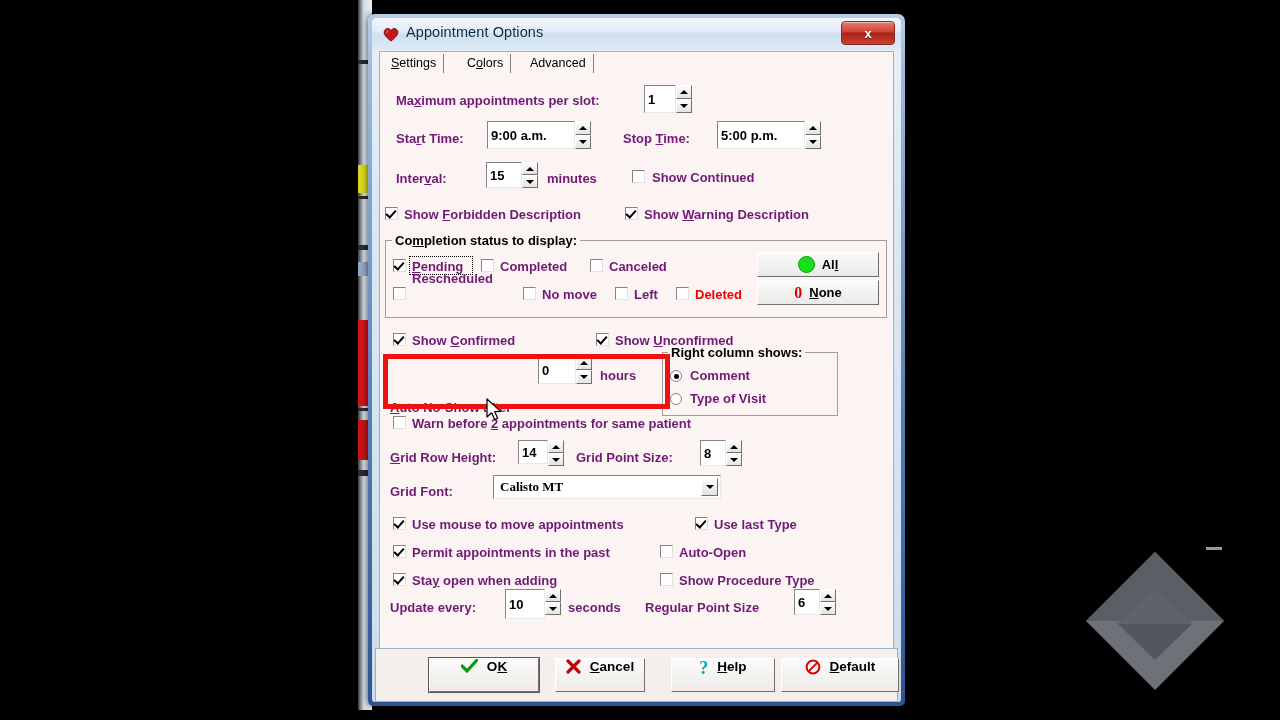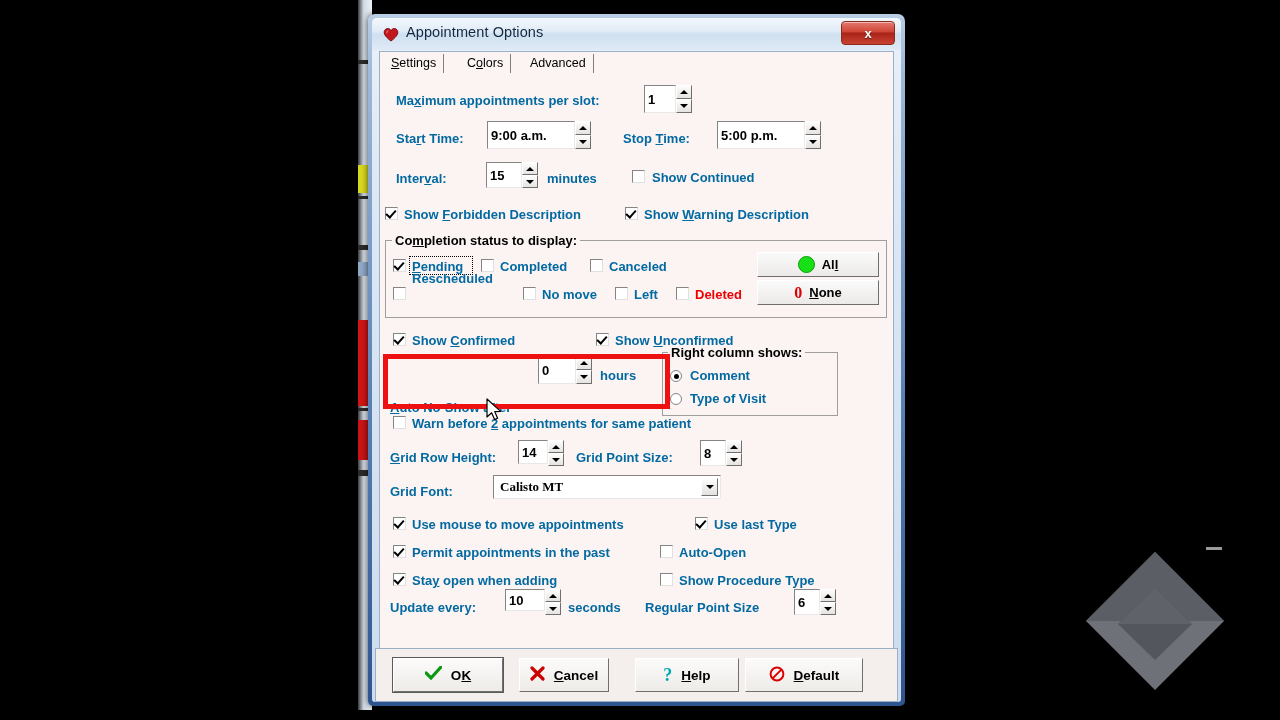--- a/index.html
+++ b/index.html
@@ -127,21 +127,21 @@
 
   .panel {
     position: absolute;
     left: 0; top: 22px; right: 0; bottom: 0;
     background: #fbf4f3;
   }
 
   
   .lbl {
     position: absolute;
-    font-size: 13px; font-weight: bold; color: #0369a1;
+    font-size: 13px; font-weight: bold; color: #701a75;
     font-family: "Liberation Sans", sans-serif;
     white-space: nowrap;
   }
   .u { text-decoration: underline; }
 
   
   .field {
     position: absolute;
     background: #ffffff;
     border-top: 1px solid #848484;
@@ -306,25 +306,26 @@
   }
   .dlgbtn {
     position: absolute;
     top: 9px; height: 34px;
     background: linear-gradient(to bottom,#fcfbfa,#eeebe8);
     border-top: 1px solid #ffffff;
     border-left: 1px solid #ffffff;
     border-right: 1px solid #707070;
     border-bottom: 1px solid #707070;
     box-sizing: border-box;
-    display: flex; align-items: center; justify-content: center;
+    display: flex; justify-content: center;
     gap: 9px;
     font-size: 13.5px; font-weight: bold; color: #000;
     font-family: "Liberation Sans", sans-serif;
     cursor: pointer;
+    margin-left: 36px;
   }
   .dlgbtn.default { box-shadow: 0 0 0 1px #5a5a5a; }
 
   
   .cursor { position: absolute; z-index: 40; pointer-events: none; }
 </style>
 </head>
 <body>
 
 <div id="screen">
@@ -564,21 +565,21 @@
           <div class="lbl" style="left:299px; top:471px;">Auto-Open</div>
 
           <div class="cb on" style="left:13px; top:499px;"></div>
           <div class="lbl" style="left:32px; top:499px;">
             Sta<span class="u">y</span> open when adding
           </div>
           <div class="cb" style="left:280px; top:499px;"></div>
           <div class="lbl" style="left:299px; top:499px;">Show Procedure Type</div>
 
           <div class="lbl" style="left:10px; top:526px;">Update every:</div>
-          <div class="field bold" style="left:125px; top:515px; width:40px; height:22px;">10</div>
+          <div class="field bold" style="left:125px; top:515px; width:40px; height:30px;">10</div>
           <div class="spin" style="left:165px; top:515px; height:26px;">
             <div class="spin-half">
                 <div class="arr arr-up"></div>
               </div>
             <div class="spin-half">
                 <div class="arr arr-dn"></div>
               </div>
           </div>
           <div class="lbl" style="left:188px; top:526px;">seconds</div>
 

